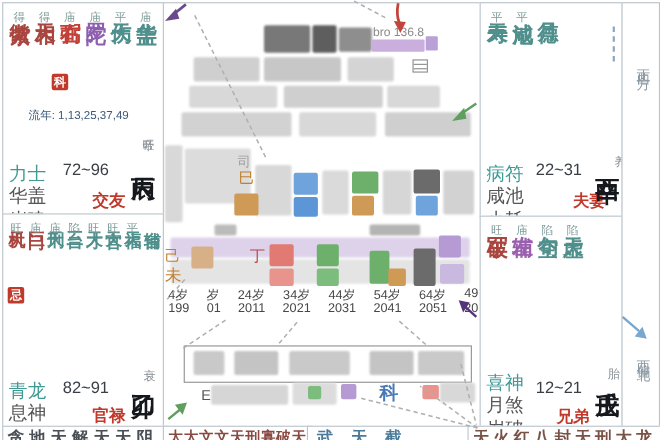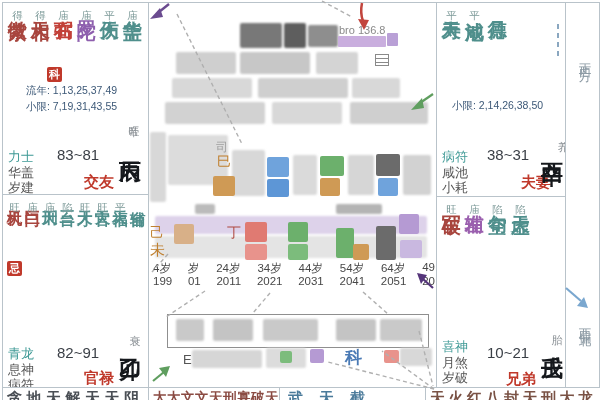--- a/index.html
+++ b/index.html
@@ -11,21 +11,21 @@
   .star{display:flex;flex-direction:column;align-items:center;width:23px}
   .stars8 .star{width:17.6px}
   .sname{writing-mode:vertical-rl;text-orientation:upright;font-size:19px;font-weight:700;line-height:1.12}
   .stars8 .sname{font-size:15.5px}
   .sstatus{font-size:10.5px;color:#7d9a99;margin-top:3px}
   .badge{position:absolute;width:15px;height:15px;background:#c0392b;color:#fff;font-size:11px;
          display:flex;align-items:center;justify-content:center;border-radius:2px;font-weight:700}
   .limits{position:absolute;font-size:10.5px;color:#3c5877;line-height:1.5;white-space:nowrap}
   .v{writing-mode:vertical-rl;text-orientation:upright}
   .cs{position:absolute;font-size:11px;color:#8a9095;letter-spacing:1px}
-  .gods{position:absolute;font-size:13px;line-height:1.2;color:#555}
+  .gods{position:absolute;font-size:17px;line-height:1.2;color:#555}
   .gods div:first-child{color:#3f9a96}
   .range{position:absolute;font-size:15px;color:#3a3f46}
   .pname{position:absolute;font-size:15px;font-weight:700;color:#c0392b}
   .sb{position:absolute;font-size:22px;font-weight:600;color:#15181c;line-height:1.05}
   .gutter{position:absolute;left:565px;top:2px;width:33px;height:396px;border:1px solid #b9c3ca;background:#fff}
   .compass{position:absolute;left:10px;font-size:12.5px;color:#8a98a2;letter-spacing:3px}
   .bcell{position:absolute;top:387px;height:12px;background:#fff;border:1px solid #b9c3ca;
          overflow:hidden;font-weight:700;padding:1px 0 0 4px;white-space:nowrap}
   
   .g{position:absolute;border-radius:2px;filter:blur(1.2px)}
@@ -69,31 +69,30 @@
       <div class="star">
           <span class="sname" style="color: rgb(79, 143, 140);">天伤</span>
           <span class="sstatus">平</span>
         </div>
       <div class="star">
           <span class="sname" style="color: rgb(79, 143, 140);">华盖</span>
           <span class="sstatus">庙</span>
         </div>
     </div>
     <div class="badge" style="left:44px;top:64px">科</div>
-    <div class="limits" style="left:23px;top:80px">
+    <div class="limits" style="left:23px;top:95px">
       <div>流年: 1,13,25,37,49</div>
-      <div>小限: 7,19,31,43,55</div>
     </div>
     <div class="cs v" style="left:123px;top:114px">帝旺</div>
     <div class="gods" style="left:5px;top:146px">
       <div>力士</div>
       <div>华盖</div>
       <div>岁建</div>
     </div>
-    <div class="range" style="left:54px;top:143px">83~81</div>
+    <div class="range" style="left:54px;top:143px">72~96</div>
     <div class="pname" style="left:81px;top:170px">交友</div>
     <div class="sb v" style="left:116px;top:141px">丙辰</div>
   </div>
 
   <div class="palace" style="left:2px;top:194px;width:145px;height:193px">
     <div class="stars stars8">
       <div class="star">
           <span class="sname" style="color: rgb(168, 69, 62);">天机</span>
           <span class="sstatus">旺</span>
         </div>
@@ -149,29 +148,28 @@
       <div class="star">
           <span class="sname" style="color: rgb(79, 143, 140);">咸池</span>
           <span class="sstatus">平</span>
         </div>
       <div class="star">
           <span class="sname" style="color: rgb(79, 143, 140);">月德</span>
           <span class="sstatus"></span>
         </div>
     </div>
     <div class="limits" style="left:15px;top:95px">
-      <div>小限: 2,14,26,38,50</div>
     </div>
     <div class="cs v" style="left:118px;top:129px">养</div>
     <div class="gods" style="left:5px;top:146px">
       <div>病符</div>
       <div>咸池</div>
       <div>小耗</div>
     </div>
-    <div class="range" style="left:50px;top:143px">38~31</div>
+    <div class="range" style="left:50px;top:143px">22~31</div>
     <div class="pname" style="left:84px;top:170px">夫妻</div>
     <div class="sb v" style="left:104px;top:142px">辛酉</div>
   </div>
 
   <div class="palace" style="left:436px;top:196px;width:128px;height:191px">
     <div class="stars">
       <div class="star">
           <span class="sname" style="color: rgb(168, 69, 62);">破军</span>
           <span class="sstatus">旺</span>
         </div>
@@ -187,21 +185,21 @@
           <span class="sname" style="color: rgb(79, 143, 140);">天虚</span>
           <span class="sstatus">陷</span>
         </div>
     </div>
     <div class="cs v" style="left:112px;top:129px">胎</div>
     <div class="gods" style="left:5px;top:142px">
       <div>喜神</div>
       <div>月煞</div>
       <div>岁破</div>
     </div>
-    <div class="range" style="left:50px;top:147px">10~21</div>
+    <div class="range" style="left:50px;top:147px">12~21</div>
     <div class="pname" style="left:69px;top:173px">兄弟</div>
     <div class="sb v" style="left:104px;top:142px">壬戌</div>
   </div>
 
   <div class="gutter">
     <div class="compass v" style="top:50px">正西方</div>
     <div class="compass v" style="top:315px">西偏北</div>
   </div>
 
   <div class="bcell" style="left:2px;width:145px;font-size:15px;letter-spacing:4.5px;color:#4a4f55">贪地天解天天阴</div>

